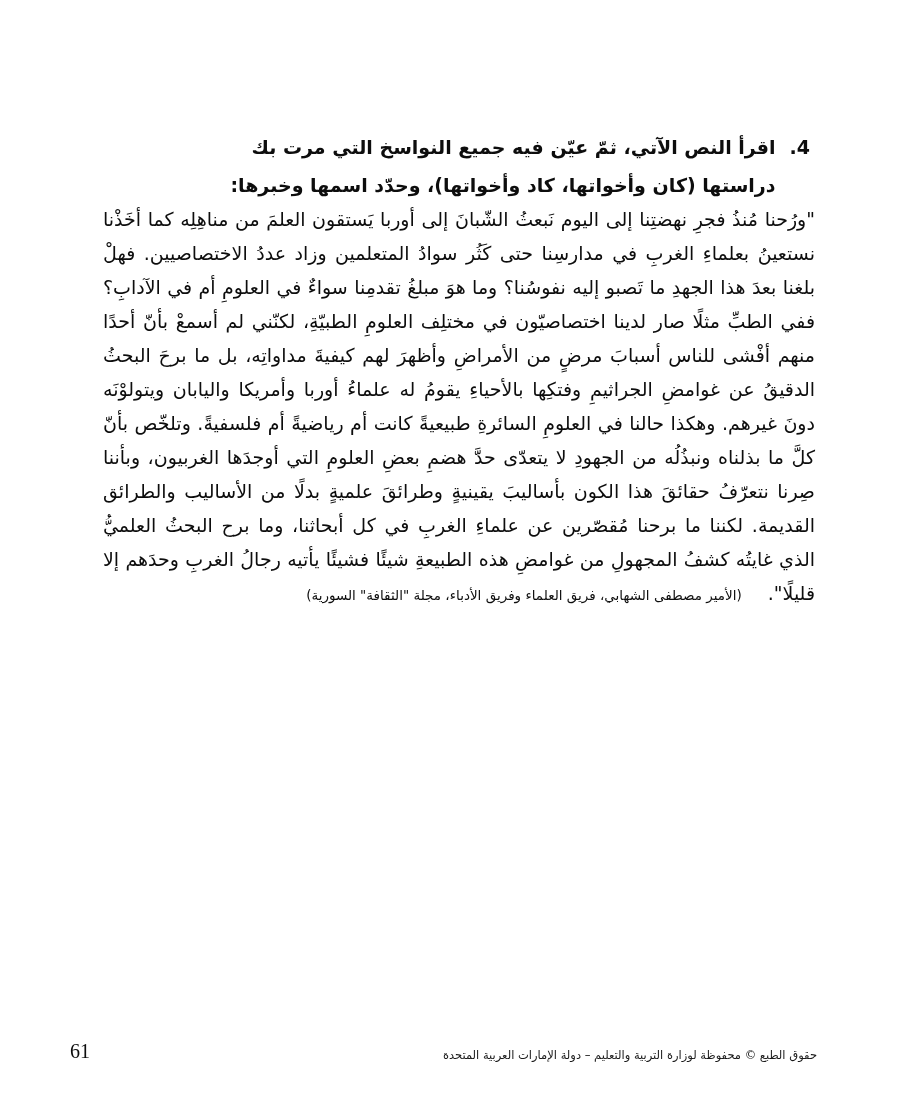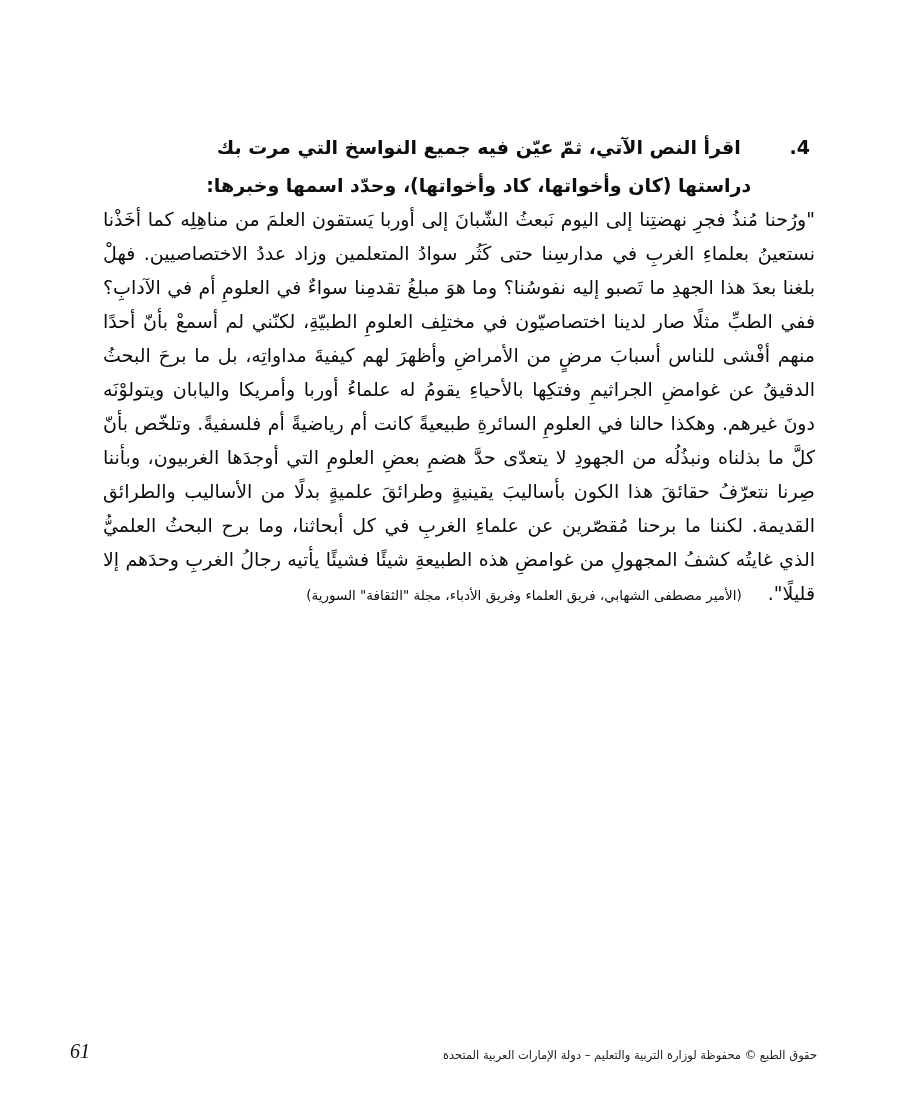--- a/index.html
+++ b/index.html
@@ -30,21 +30,21 @@
     font-size: 19px;
     line-height: 38px;
     color: #0d0d0d;
   }
   .question .q-num {
     flex: 0 0 auto;
     white-space: nowrap;
   }
   .question .q-text {
     flex: 1 1 auto;
-    text-align: center;
+    text-align: right;
   }
 
   
   .passage {
     position: absolute;
     top: 202px;
     right: 83px;
     width: 712px;
     direction: rtl;
     text-align: justify;
@@ -68,21 +68,20 @@
     color: #1a1a1a;
     text-align: right;
   }
   .page-number {
     position: absolute;
     top: 1040px;
     left: 70px;
     font-family: "Liberation Serif", "DejaVu Serif", serif;
     font-size: 20px;
     color: #0d0d0d;
-    font-style: italic;
   }
 </style>
 </head>
 <body>
 
 <div class="page">
 
   <div class="question">
     <span class="q-num">4.</span>
     <span class="q-text">اقرأ النص الآتي، ثمّ عيّن فيه جميع النواسخ التي مرت بك دراستها (كان وأخواتها، كاد وأخواتها)، وحدّد اسمها وخبرها:</span>

